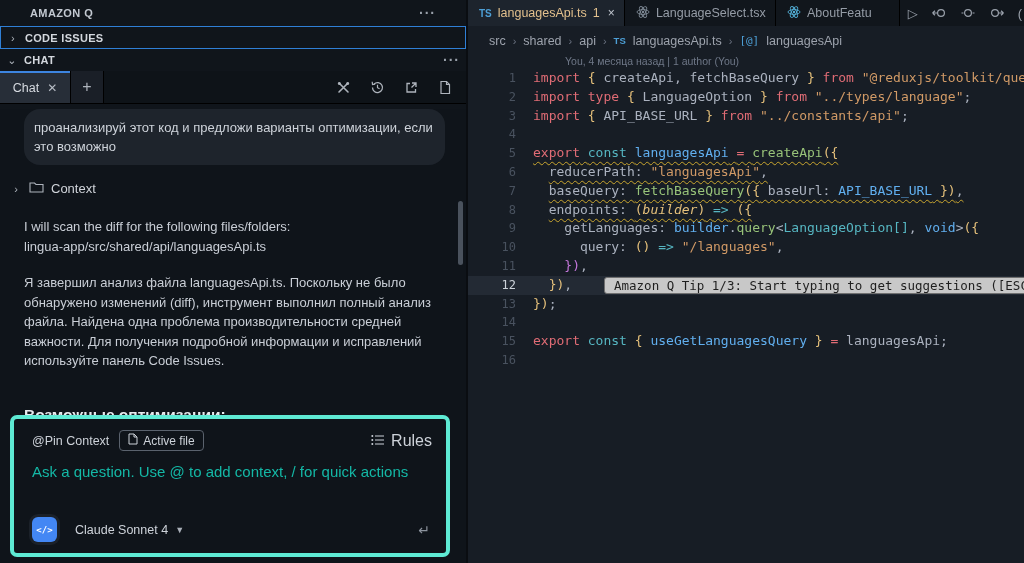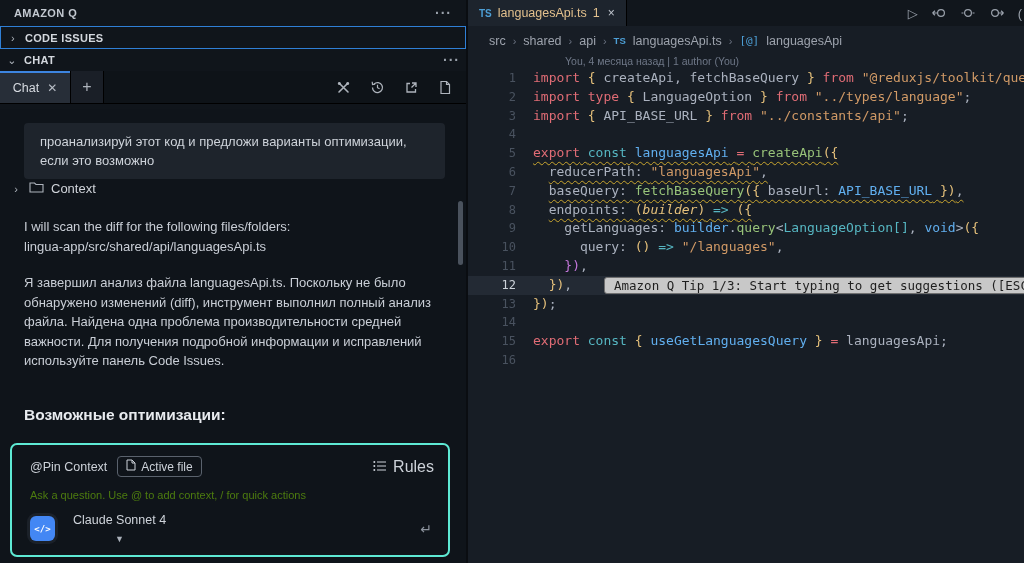--- a/index.html
+++ b/index.html
@@ -2,52 +2,52 @@
 <html><head>
 <meta charset="utf-8">
 <style>
   * { margin:0; padding:0; box-sizing:border-box; }
   html,body { background:#0b0f14; }
   body { font-family:"Liberation Sans", sans-serif; }
   .app { position:relative; width:1024px; height:563px; overflow:hidden; background:#171d25; display:flex; }
 
   
   .sidebar { position:relative; width:468px; height:563px; background:#10151b; border-right:2px solid #0a0d11; flex:none; }
-  .title-row { height:26px; display:flex; align-items:center; padding:0 14px; color:#c3c9d1; font-size:11px; font-weight:bold; letter-spacing:.4px;gap:24px; }
+  .title-row { height:26px; display:flex; align-items:center; padding:0 30px; color:#c3c9d1; font-size:11px; font-weight:bold; letter-spacing:.4px;gap:24px; }
   .title-row .grow, .grow { flex:1; }
   .dots { color:#9aa1ab; font-size:14px; letter-spacing:1px; cursor:pointer; }
   .section-row { height:22px; display:flex; align-items:center; gap:6px; padding:0 6px; color:#d4d8de; font-size:11px; font-weight:bold; letter-spacing:.3px; }
   .section-row.focused { border:1px solid #2f7fd6; height:23px; }
   .chev { color:#aeb4bc; font-size:11px; font-weight:normal; width:12px; text-align:center; }
   .chat-tabbar { height:33px; background:#0e1318; display:flex; align-items:stretch; border-bottom:1px solid #000; }
   .chat-tab { width:70px; background:#272e38; border-top:2px solid #3d85e0; display:flex; align-items:center; justify-content:center; gap:8px; color:#d6dae0; font-size:12.5px; cursor:pointer; }
   .chat-tab .x { color:#b7bdc5; font-size:12px; }
   .tab-plus { width:34px; display:flex; align-items:center; justify-content:center; color:#aeb4bc; font-size:16px; background:#1a1f27; border-left:1px solid #000; border-right:1px solid #000; cursor:pointer; }
   .tabbar-icons { display:flex; align-items:center; gap:19px; padding-right:14px; }
   .tabbar-icons svg { display:block; cursor:pointer; }
 
   .chat-body { position:absolute; top:109px; bottom:0; left:0; right:0; background:#0f141a; }
-  .bubble { position:absolute; top:14px; left:24px; width:421px; background:#1e242c; border-radius:4px; padding:9px 16px; color:#ced3da; font-size:13px; line-height:19px; }
+  .bubble { position:absolute; top:0; left:24px; width:421px; background:#1e242c; border-radius:16px; padding:9px 10px; color:#ced3da; font-size:13px; line-height:19px; }
   .context-row { position:absolute; top:72px; left:10px; display:flex; align-items:center; gap:7px; color:#d0d4da; font-size:13px; cursor:pointer; }
   .para { position:absolute; left:24px; width:420px; color:#c9ced6; font-size:13px; line-height:19.5px; }
   .p1 { top:108px; }
   .p2 { top:164px; }
   .p3 { top:268px; }
   .chat-h { position:absolute; top:297px; left:24px; color:#e8ebef; font-size:15.5px; font-weight:bold; }
   .scroll-thumb { position:absolute; right:3px; top:92px; width:5px; height:64px; background:#4a525d; border-radius:3px; }
 
-  .input-box { position:absolute; left:10px; right:16px; bottom:6px; height:114px; border:2px solid #5eead4; border-radius:7px; background:#0f141a; }
+  .input-box { position:absolute; left:10px; right:16px; bottom:6px; height:142px; border:4px solid #5eead4; border-radius:7px; background:#0f141a; }
   .ib-row1 { display:flex; align-items:center; gap:10px; padding:11px 14px 0 18px; }
   .pin { color:#cdd2d9; font-size:12.5px; cursor:pointer; }
   .chip { display:flex; align-items:center; gap:5px; border:1px solid #5a626d; border-radius:4px; padding:2px 8px; color:#cdd2d9; font-size:12px; cursor:pointer; }
   .rules { margin-left:auto; display:flex; align-items:center; gap:6px; color:#cdd2d9; font-size:16px; cursor:pointer; }
-  .ib-placeholder { padding:12px 18px 0 18px; color:#4d7c0f; font-size:11px; }
+  .ib-placeholder { padding:12px 18px 0 18px; color:#14b8a6; font-size:15px; }
   .ib-row3 { position:absolute; left:18px; right:16px; bottom:11px; display:flex; align-items:center; }
   .code-btn { width:25px; height:25px; border-radius:6px; background:#4387f4; color:#fff; display:flex; align-items:center; justify-content:center; font-size:9px; font-weight:bold; font-family:"DejaVu Sans Mono",monospace; cursor:pointer; box-shadow:0 0 0 3px #1b2129; }
-  .model-sel { margin-left:18px; display:flex; align-items:center; gap:7px; color:#ced3da; font-size:12.5px; cursor:pointer;flex-direction:column; }
+  .model-sel { margin-left:18px; display:flex; align-items:center; gap:7px; color:#ced3da; font-size:12.5px; cursor:pointer; }
   .model-sel .chev-d { font-size:9px; color:#aab0b9; }
   .ret { margin-left:auto; color:#8c939d; font-size:14px; }
 
   
   .editor { position:relative; flex:1; background:#171d25; overflow:hidden; }
   .ed-tabbar { height:26px; background:#11161c; display:flex; align-items:stretch; }
   .ed-tab { display:flex; align-items:center; gap:6px; padding:0 11px; font-size:12.5px; color:#959ca6; background:#11161c; border-right:1px solid #000; white-space:nowrap; overflow:hidden; cursor:pointer; }
   .ed-tab.active { background:#1d242d; color:#e2c08d; }
   .ed-tab .ts-badge { color:#4d9fd6; font-size:10px; font-weight:bold; }
   .ed-tab .mod { color:#e2c08d; }
@@ -191,20 +191,38 @@
     </div>
   </aside>
 
   <main class="editor">
     <div class="ed-tabbar">
       <div class="ed-tab active">
         <span class="ts-badge">TS</span>
         <span class="mod">languagesApi.ts</span>
         <span class="mod">1</span>
         <span class="x">×</span>
+      </div>
+      <div class="ed-tab">
+        <span><svg width="14" height="14" viewBox="0 0 14 14">
+              <circle cx="7" cy="7" r="1.2" fill="#7f8a96"></circle>
+              <ellipse cx="7" cy="7" rx="6" ry="2.4" fill="none" stroke="#7f8a96" stroke-width="0.9"></ellipse>
+              <ellipse cx="7" cy="7" rx="6" ry="2.4" fill="none" stroke="#7f8a96" stroke-width="0.9" transform="rotate(60 7 7)"></ellipse>
+              <ellipse cx="7" cy="7" rx="6" ry="2.4" fill="none" stroke="#7f8a96" stroke-width="0.9" transform="rotate(120 7 7)"></ellipse>
+            </svg></span>
+        <span>LanguageSelect.tsx</span>
+      </div>
+      <div class="ed-tab t3">
+        <span><svg width="14" height="14" viewBox="0 0 14 14">
+              <circle cx="7" cy="7" r="1.2" fill="#53b0d8"></circle>
+              <ellipse cx="7" cy="7" rx="6" ry="2.4" fill="none" stroke="#53b0d8" stroke-width="0.9"></ellipse>
+              <ellipse cx="7" cy="7" rx="6" ry="2.4" fill="none" stroke="#53b0d8" stroke-width="0.9" transform="rotate(60 7 7)"></ellipse>
+              <ellipse cx="7" cy="7" rx="6" ry="2.4" fill="none" stroke="#53b0d8" stroke-width="0.9" transform="rotate(120 7 7)"></ellipse>
+            </svg></span>
+        <span>AboutFeatu</span>
       </div>
       <div class="ed-actions">
         <span class="play">▷</span>
         <span>
             <svg width="16" height="14" viewBox="0 0 16 14">
               <circle cx="10" cy="7" r="3.4" fill="none" stroke="#9aa1ab" stroke-width="1.2"></circle>
               <path d="M6.5 7 H1.5 M1.5 7 L4 4.8 M1.5 7 L4 9.2" fill="none" stroke="#9aa1ab" stroke-width="1.2"></path>
             </svg>
           </span>
         <span>

